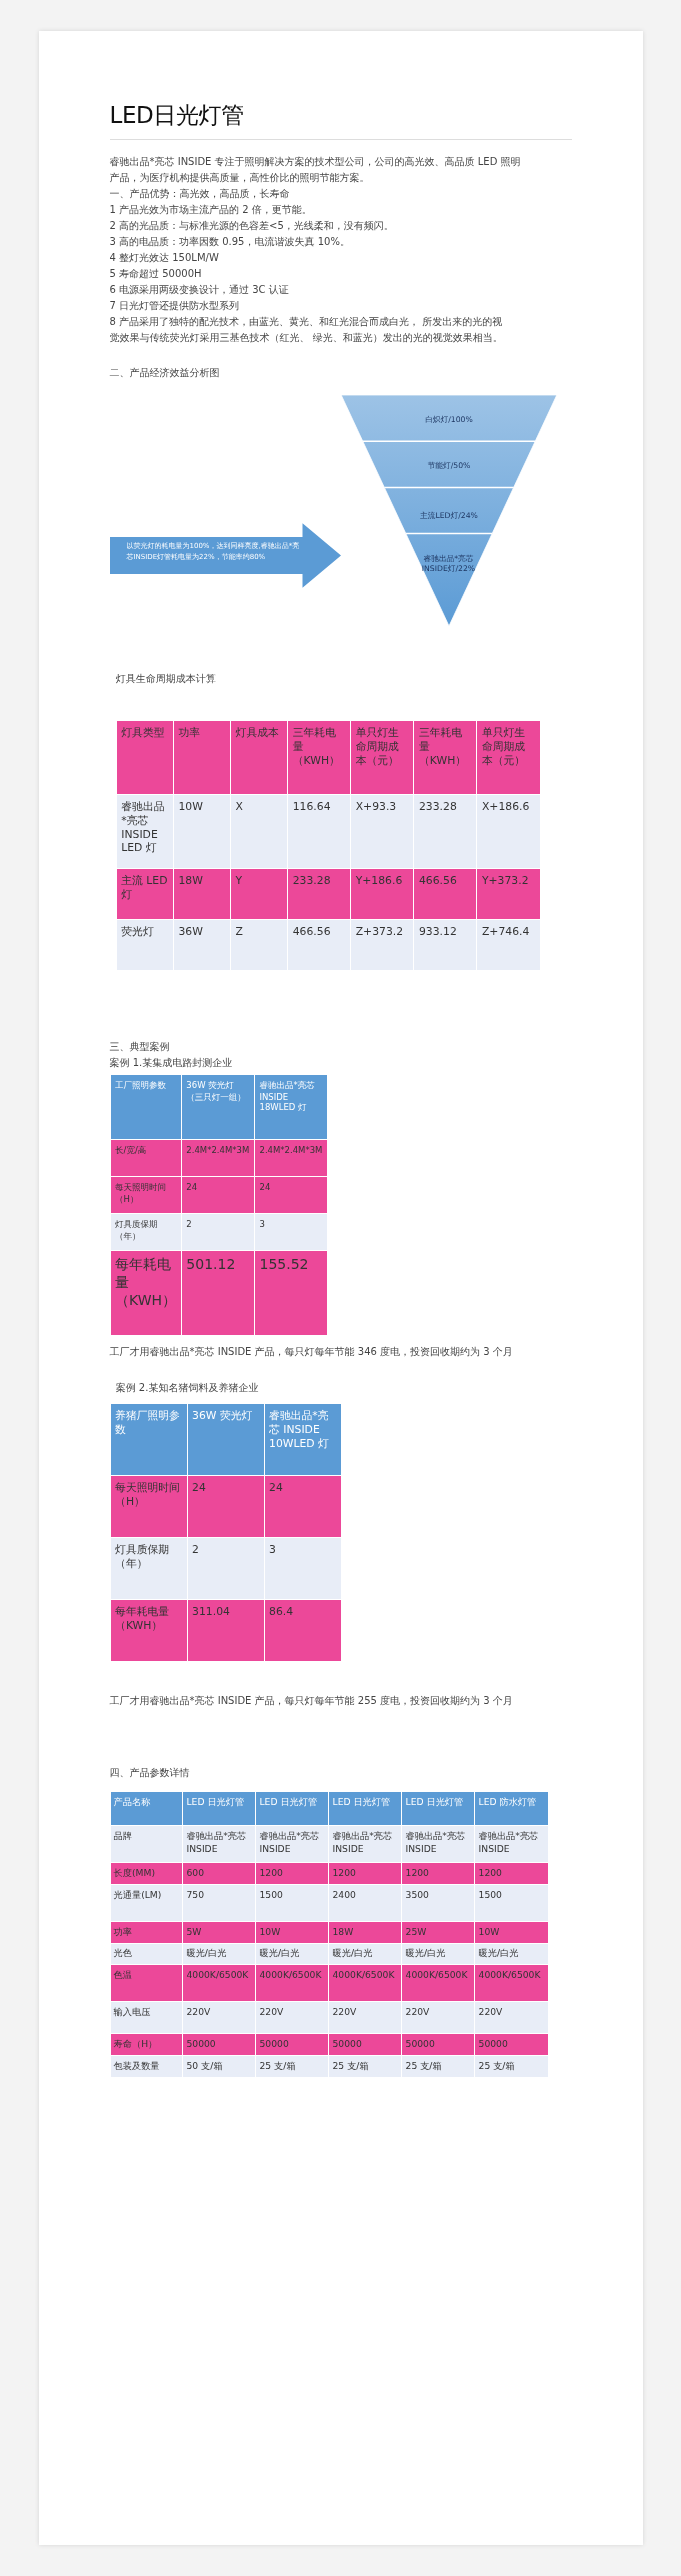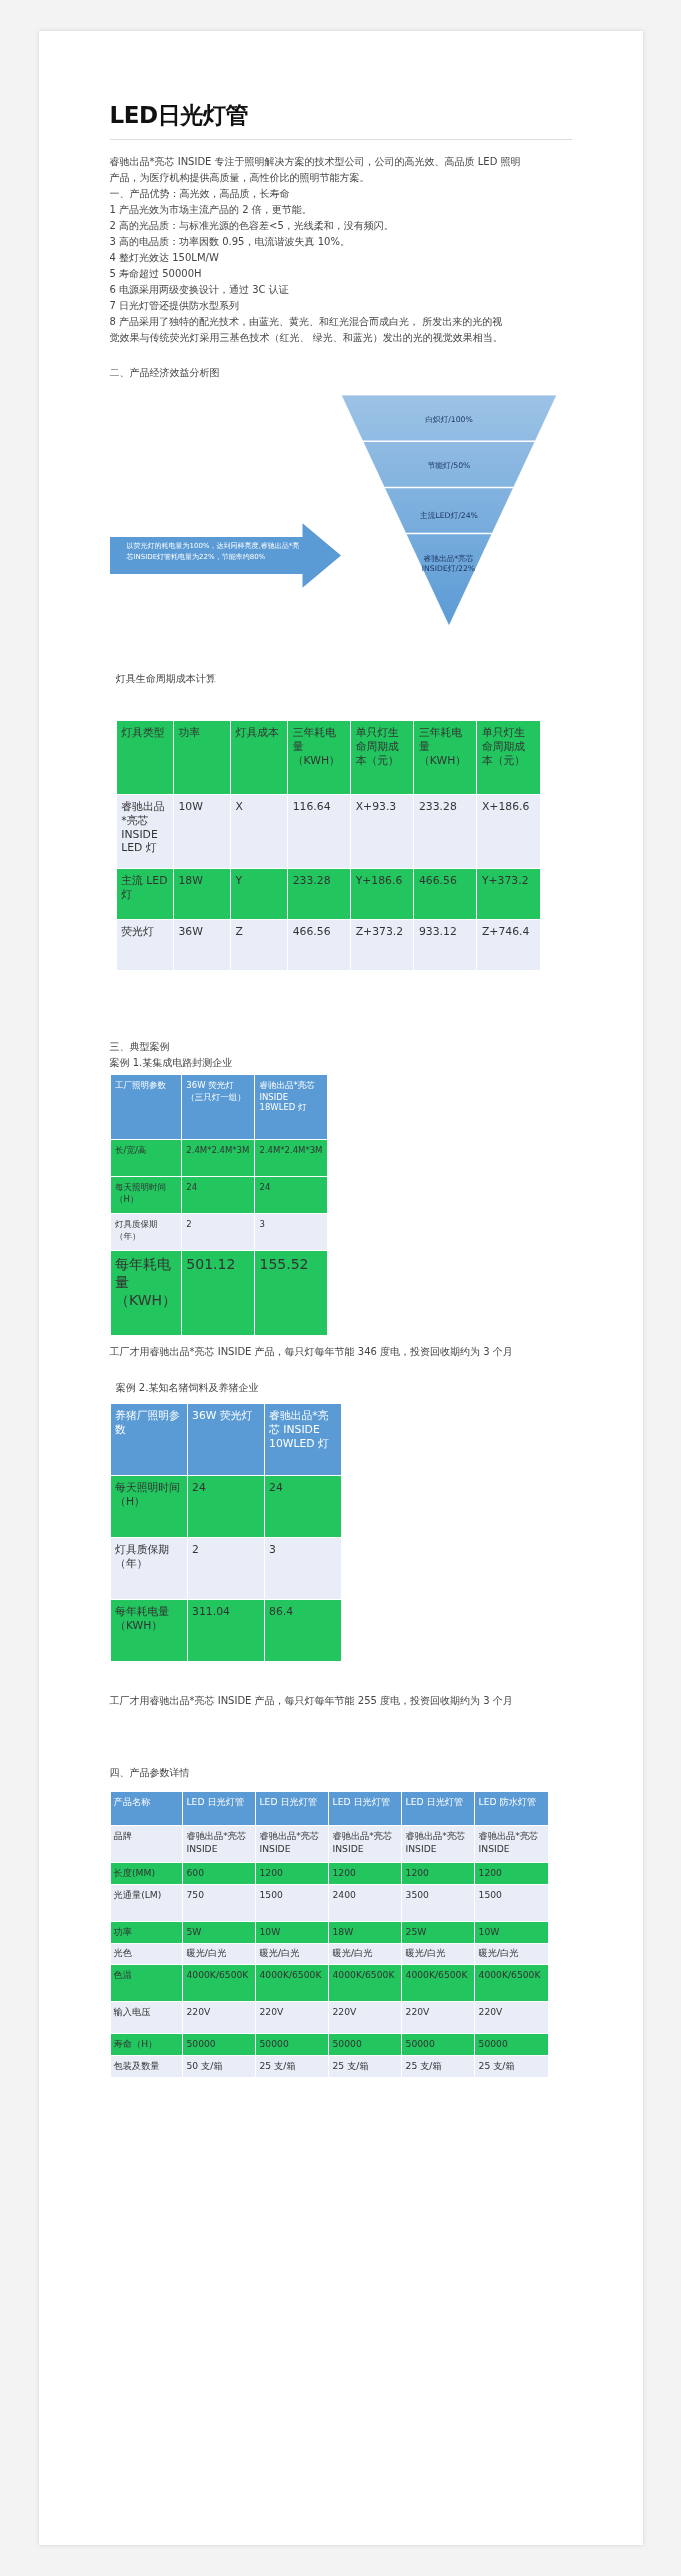--- a/index.html
+++ b/index.html
@@ -1,35 +1,35 @@
 <!DOCTYPE html>
 <html style="font-size:12.3px"><head>
 <meta charset="utf-8">
 <style>
   * { box-sizing: border-box; margin: 0; padding: 0; }
   html, body { background: #f3f3f3; }
   body { width: 681px; min-height: 2576px; font-family: "DejaVu Sans", "Liberation Sans", sans-serif; color: #333; }
   .page { position: relative; width: 604px; margin: 31px auto 31px auto; background: #fff; min-height: 2514px; box-shadow: 0 0 4.6px rgba(0,0,0,0.12); padding: 69px 71px 46px 71px; }
-  h1.title { font-size: 23px; font-weight: bold; color: #111; padding-bottom: 7.7px; border-bottom: 0.8px solid #ddd; margin-bottom: 14px; letter-spacing: -0.4px; }
+  h1.title { font-size: 23px; font-weight: normal; color: #111; padding-bottom: 7.7px; border-bottom: 0.8px solid #ddd; margin-bottom: 14px; letter-spacing: -0.4px; }
   p.line { font-size: 10px; line-height: 16px; color: #444; }
   .section-heading { font-size: 10px; color: #444; margin-top: 20px; margin-bottom: 7.7px; }
 
   
   .funnel-wrap { position: relative; height: 231px; margin-top: 15.4px; }
   .funnel-arrow { position: absolute; left: 0; top: 128px; width: 231px; height: 65px; }
   .funnel-arrow-text { position: absolute; left: 17px; top: 146px; width: 177px; font-size: 7px; color: #fff; line-height: 10.8px; }
   .funnel-svg { position: absolute; left: 231px; top: 0; width: 216px; height: 231px; }
   .funnel-label { position: absolute; font-size: 7.7px; color: #1f3864; text-align: center; }
 
   .table-caption { font-size: 10px; color: #444; margin-top: 262px; margin-bottom: 34px; padding-left: 6.2px; }
 
   table.doc { border-collapse: collapse; font-size: 10.8px; color: #333; }
   table.doc td { border: 0.8px solid #fff; vertical-align: top; padding: 4.6px 4.6px; }
   .hdr { background: #5b9bd5; color: #fff; }
-  .r1 { background: #22c55e; }
+  .r1 { background: #ec4899; }
   .r2 { background: #e8edf7; }
 
   table.lifecycle { margin-left: 6.2px; width: 425px; }
   table.lifecycle td { width: 52px; }
 
   .case-title { font-size: 10px; color: #444; }
   table.case1 { font-size: 8.5px; margin-top: 4.6px; }
   table.case1 td { width: 54px; }
   table.case2 { font-size: 10.8px; margin-top: 7.7px; }
   table.case2 td { width: 77px; }

